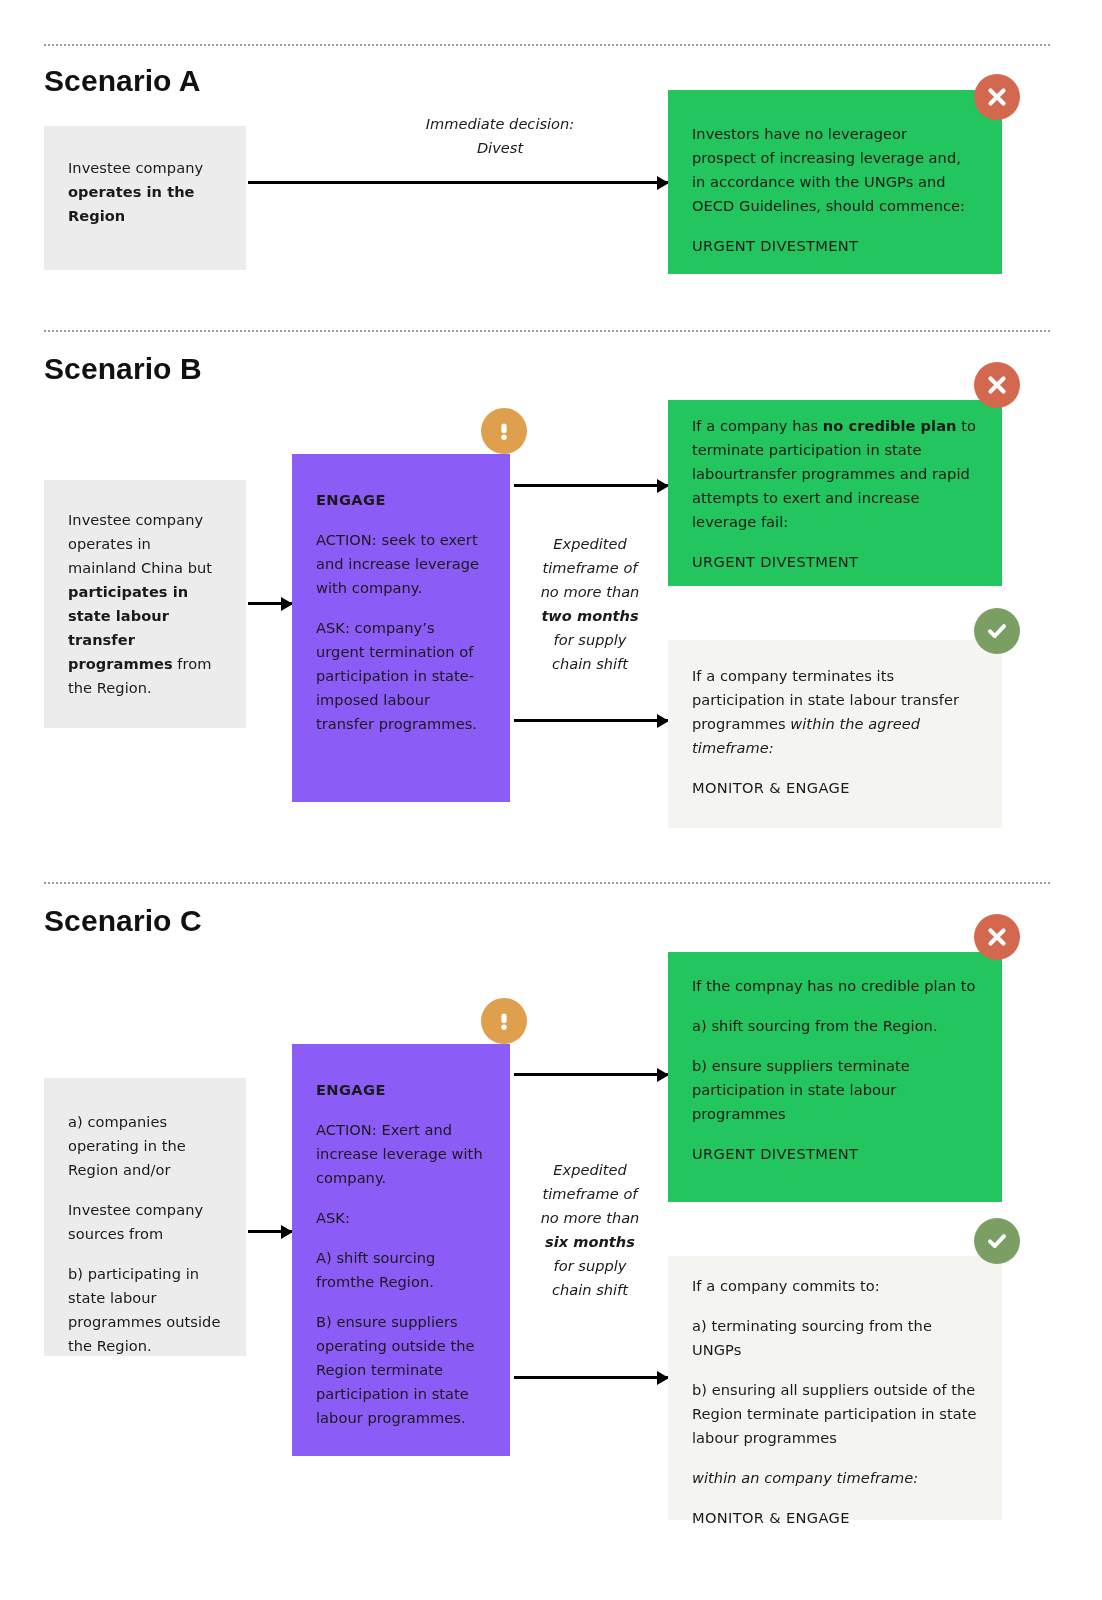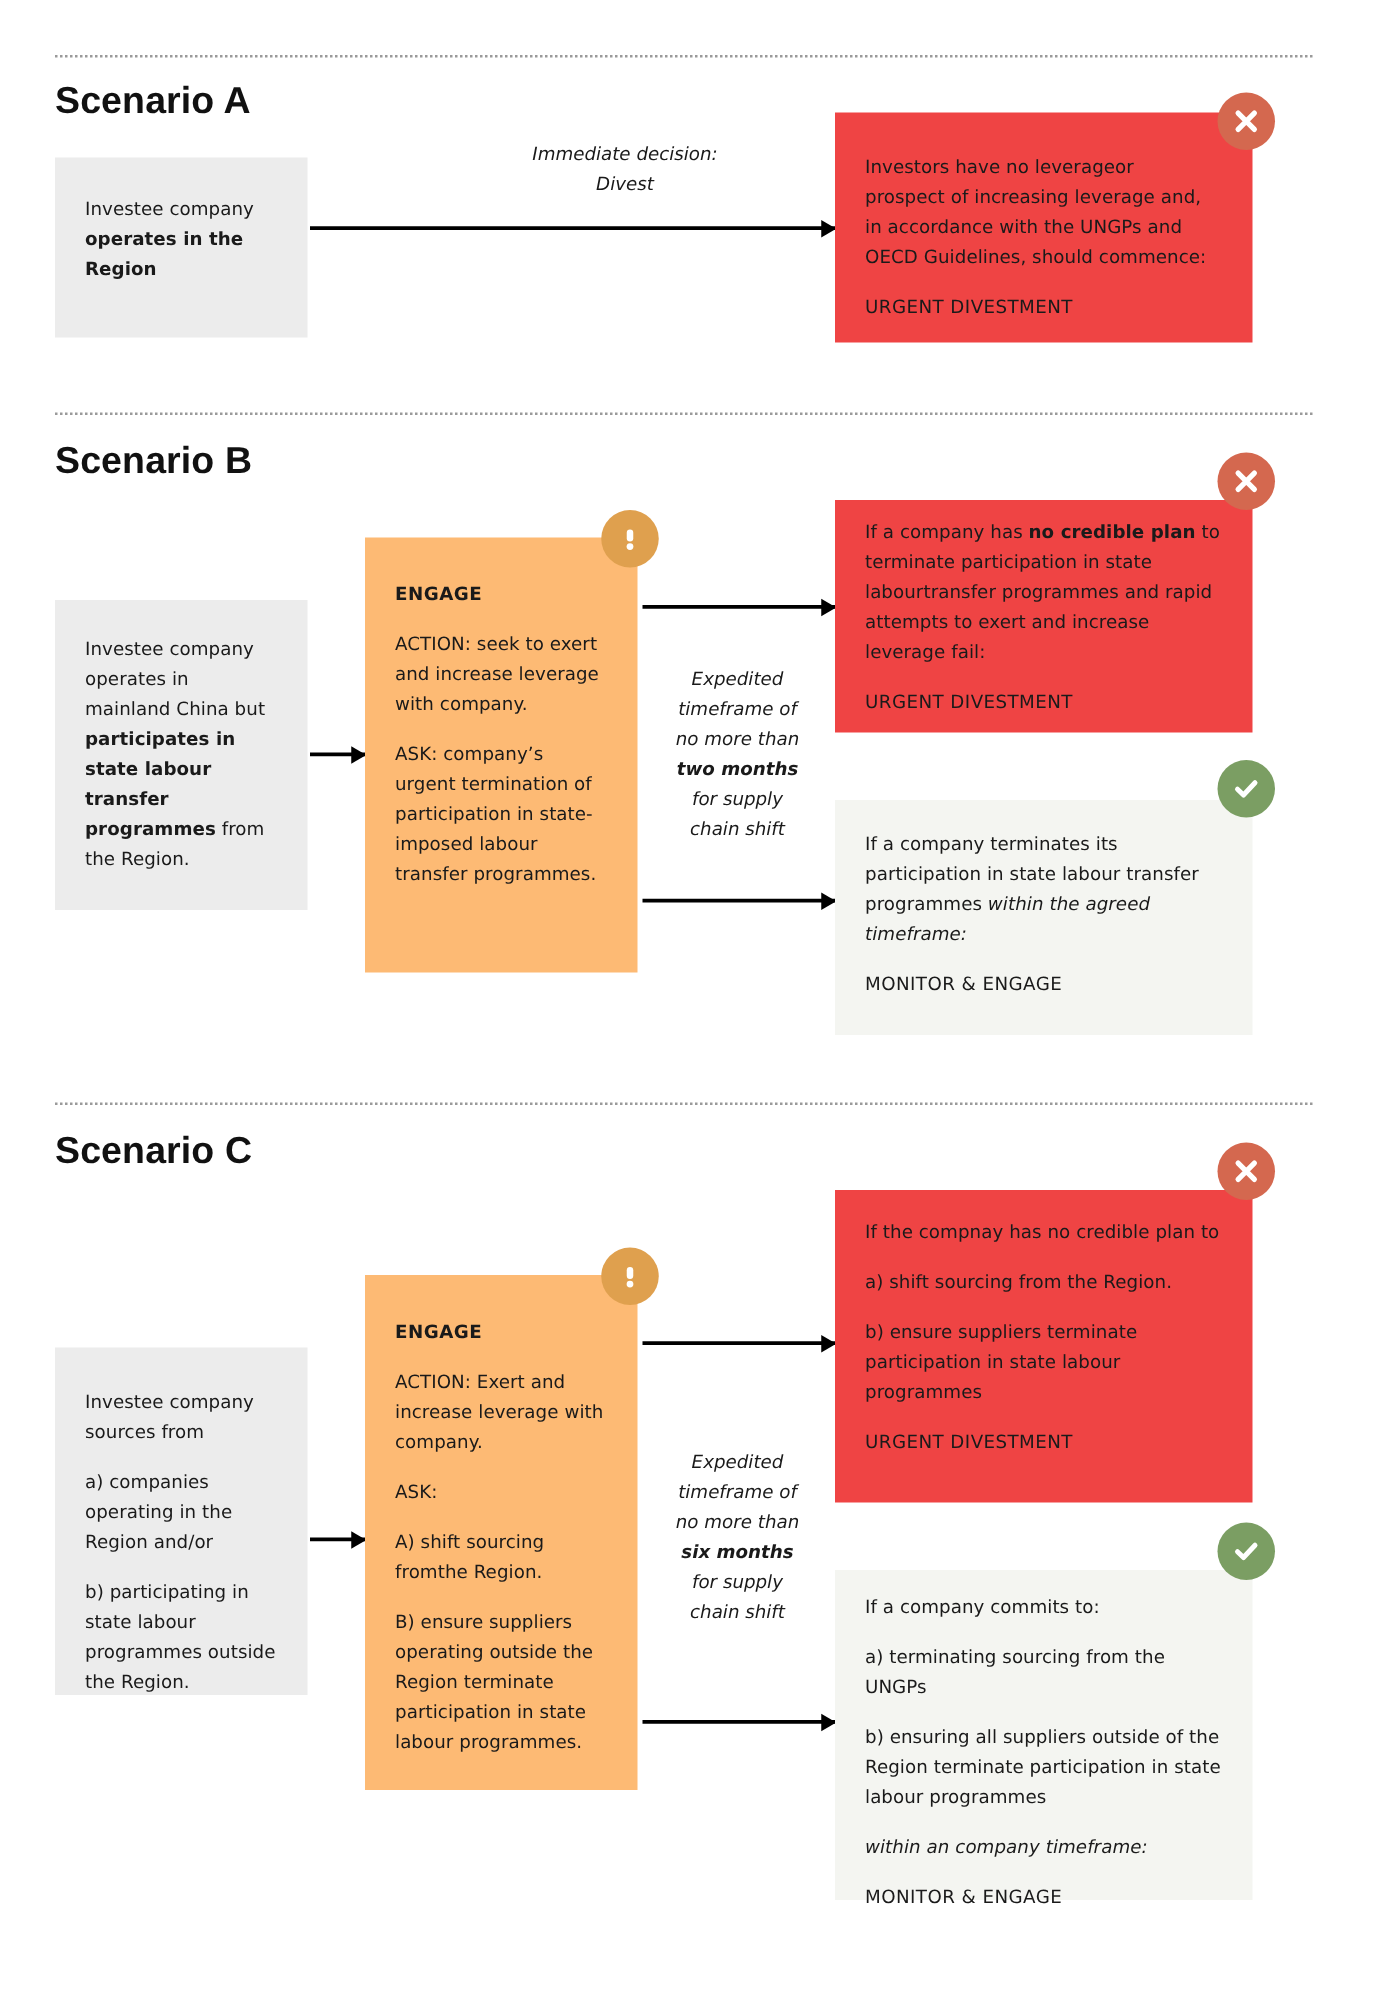--- a/index.html
+++ b/index.html
@@ -43,22 +43,22 @@
 
   
   .box {
     position: absolute;
     box-sizing: border-box;
     font-size: 14.6px;
     line-height: 24px;
     letter-spacing: 0.05px;
   }
   .box-grey   { background: #ececec; }
-  .box-cream  { background: #fdba74; }
-  .box-pink   { background: #ef4444; }
+  .box-cream  { background: #8b5cf6; margin-top: 24px; }
+  .box-pink   { background: #22c55e; }
   .box-green  { background: #f4f5f1; }
 
   .box p {
     margin: 0 0 16px 0;
   }
   .box p:last-child { margin-bottom: 0; }
   .box .hdr {
     font-weight: 700;
     letter-spacing: 0.4px;
   }
@@ -208,22 +208,22 @@
     <svg width="24" height="24" viewBox="0 0 24 24">
       <path d="M5 12.4 L9.8 17 L19 7.2" stroke="#ffffff" stroke-width="4" fill="none" stroke-linecap="round" stroke-linejoin="round"></path>
     </svg>
   </div>
 
   <div class="divider" style="top:882px;"></div>
 
   <div class="scenario-title" style="top:904px;">Scenario C</div>
 
   <div class="box box-grey" style="left:44px; top:1078px; width:202px; height:278px; padding:32px 22px 0 24px;">
+    <p>a) companies operating in the Region and/or</p>
     <p>Investee company sources from</p>
-    <p>a) companies operating in the Region and/or</p>
     <p>b) participating in state labour programmes outside the Region.</p>
   </div>
 
   <div class="arrow" style="left:248px; top:1230px; width:44px;"></div>
 
   <div class="box box-cream" style="left:292px; top:1020px; width:218px; height:412px; padding:34px 22px 0 24px;">
     <p class="hdr">ENGAGE</p>
     <p>ACTION: Exert and increase leverage with company.</p>
     <p>ASK:</p>
     <p>A) shift sourcing fromthe Region.</p>

